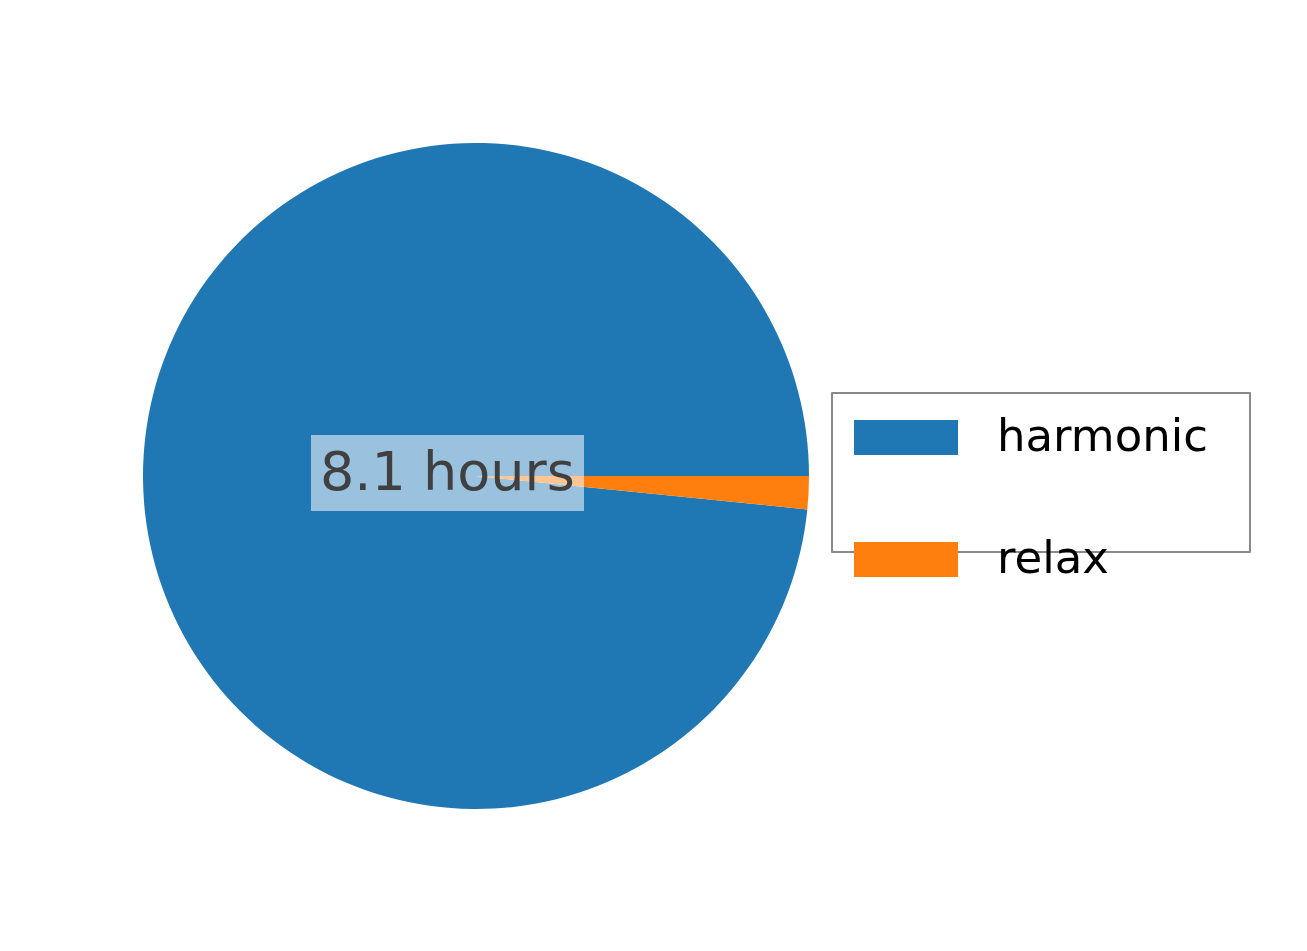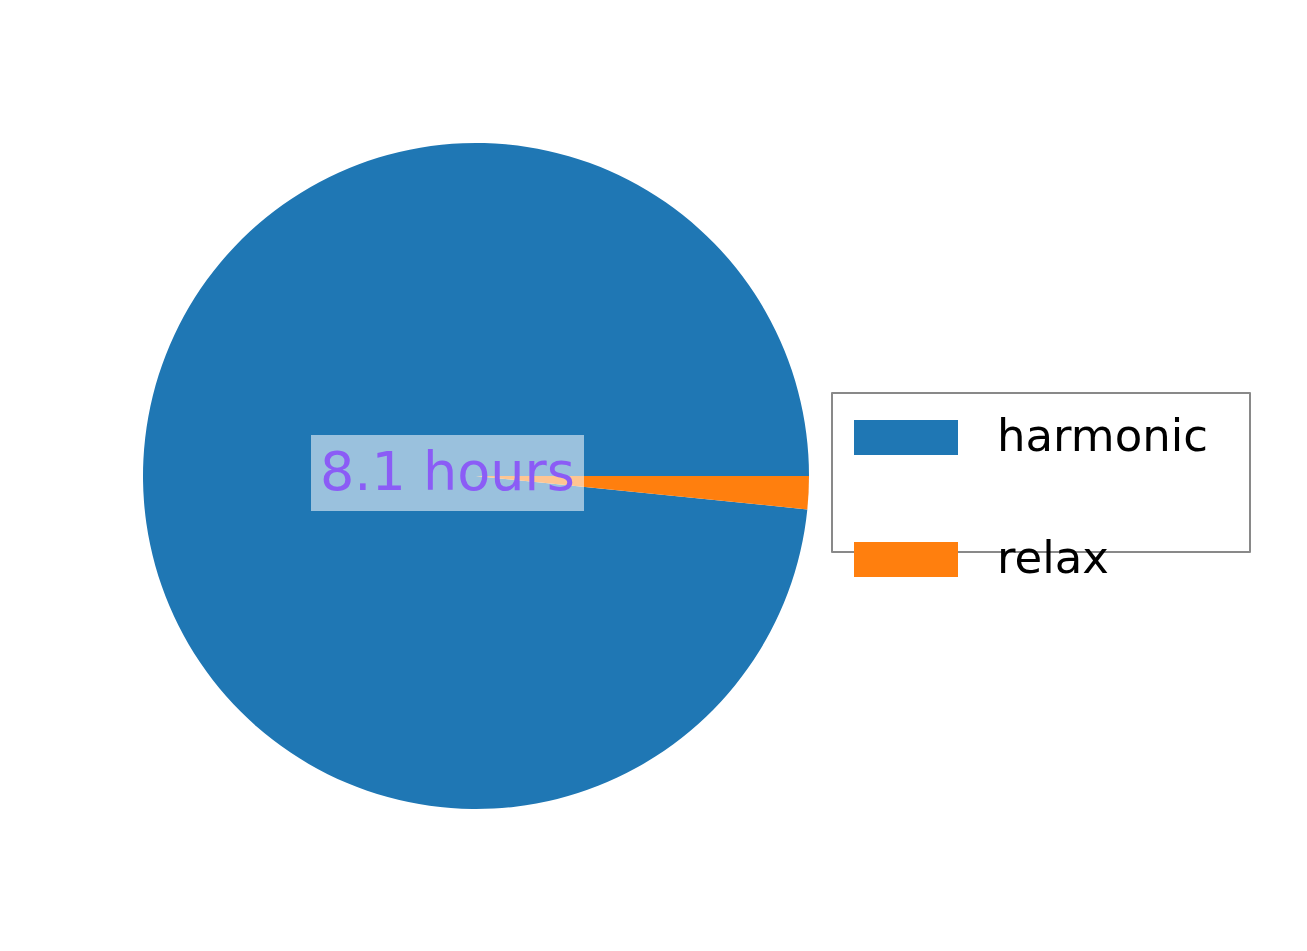--- a/index.html
+++ b/index.html
@@ -39,21 +39,21 @@
     width: 1307px;
     height: 951px;
     overflow: visible;
   }
 
   
   .wedge-label {
     position: absolute;
     display: inline-block;
     white-space: nowrap;
-    color: #8b5cf6;
+    color: #404040;
     font-family: "DejaVu Sans", sans-serif;
     font-size: 54px;
     line-height: 1.0;
     padding: 10px 9px 12px 9px;
     letter-spacing: 0px;
   }
 
   
   #legend {
     position: absolute;

